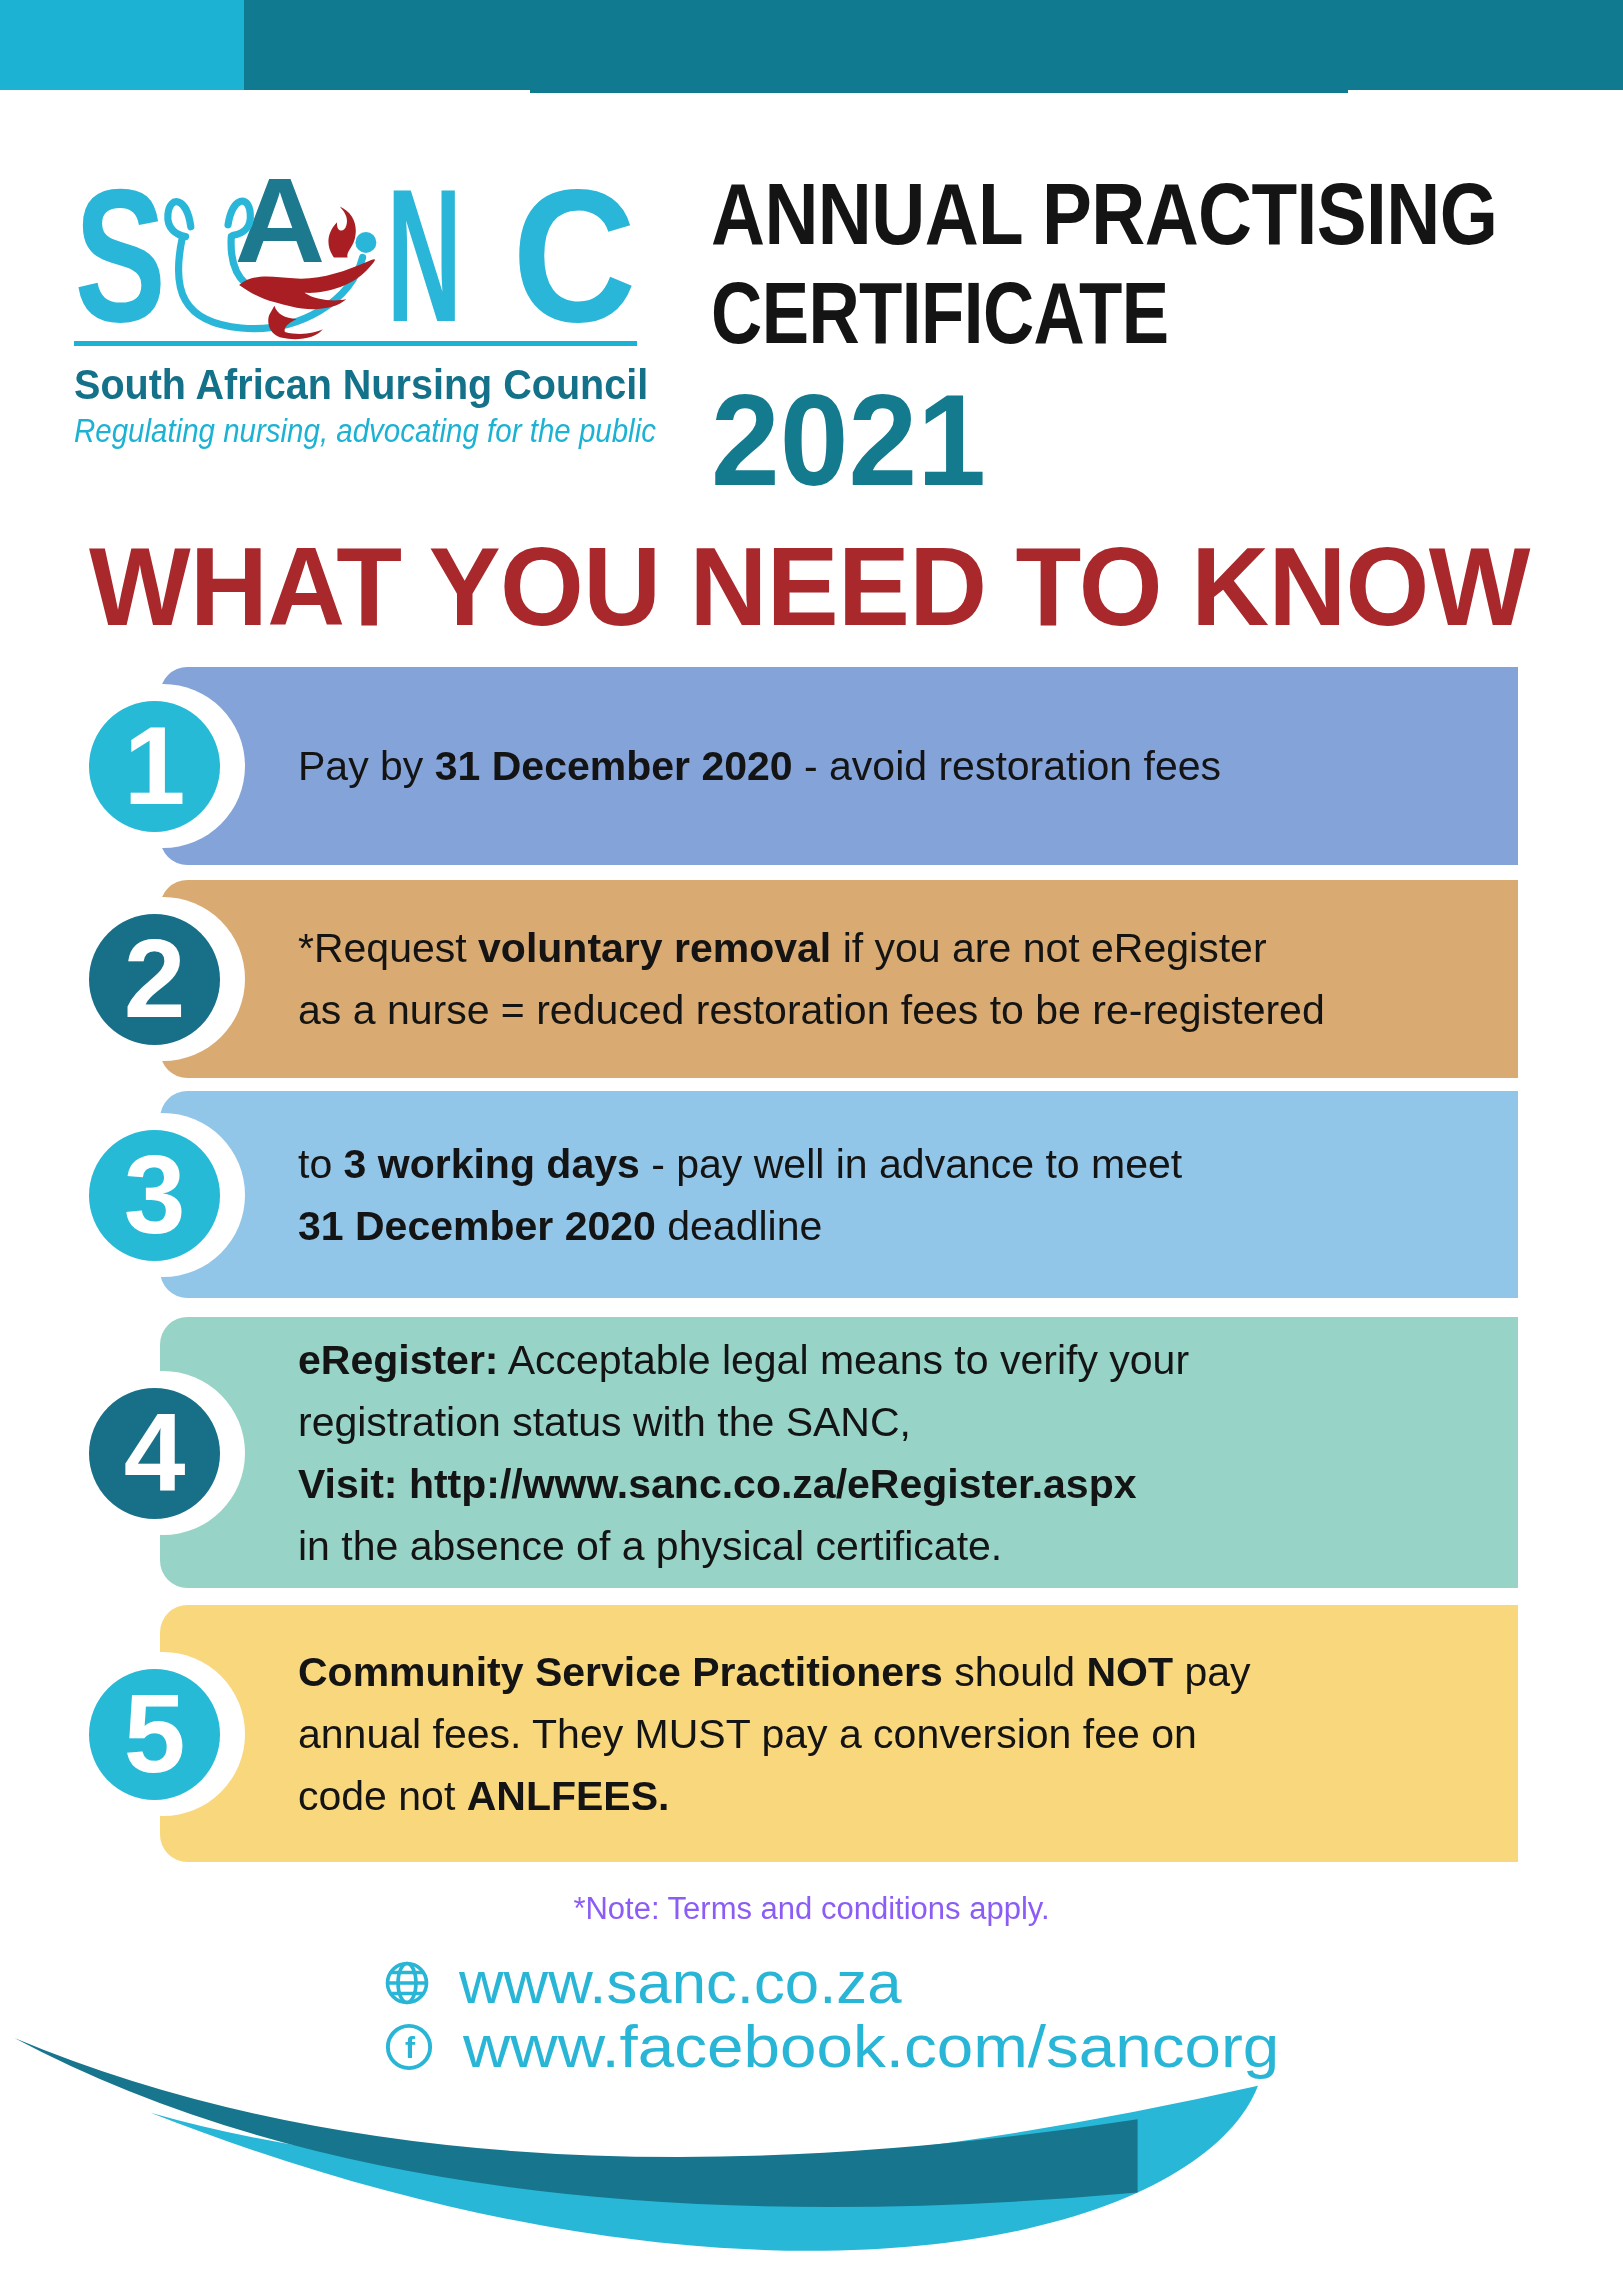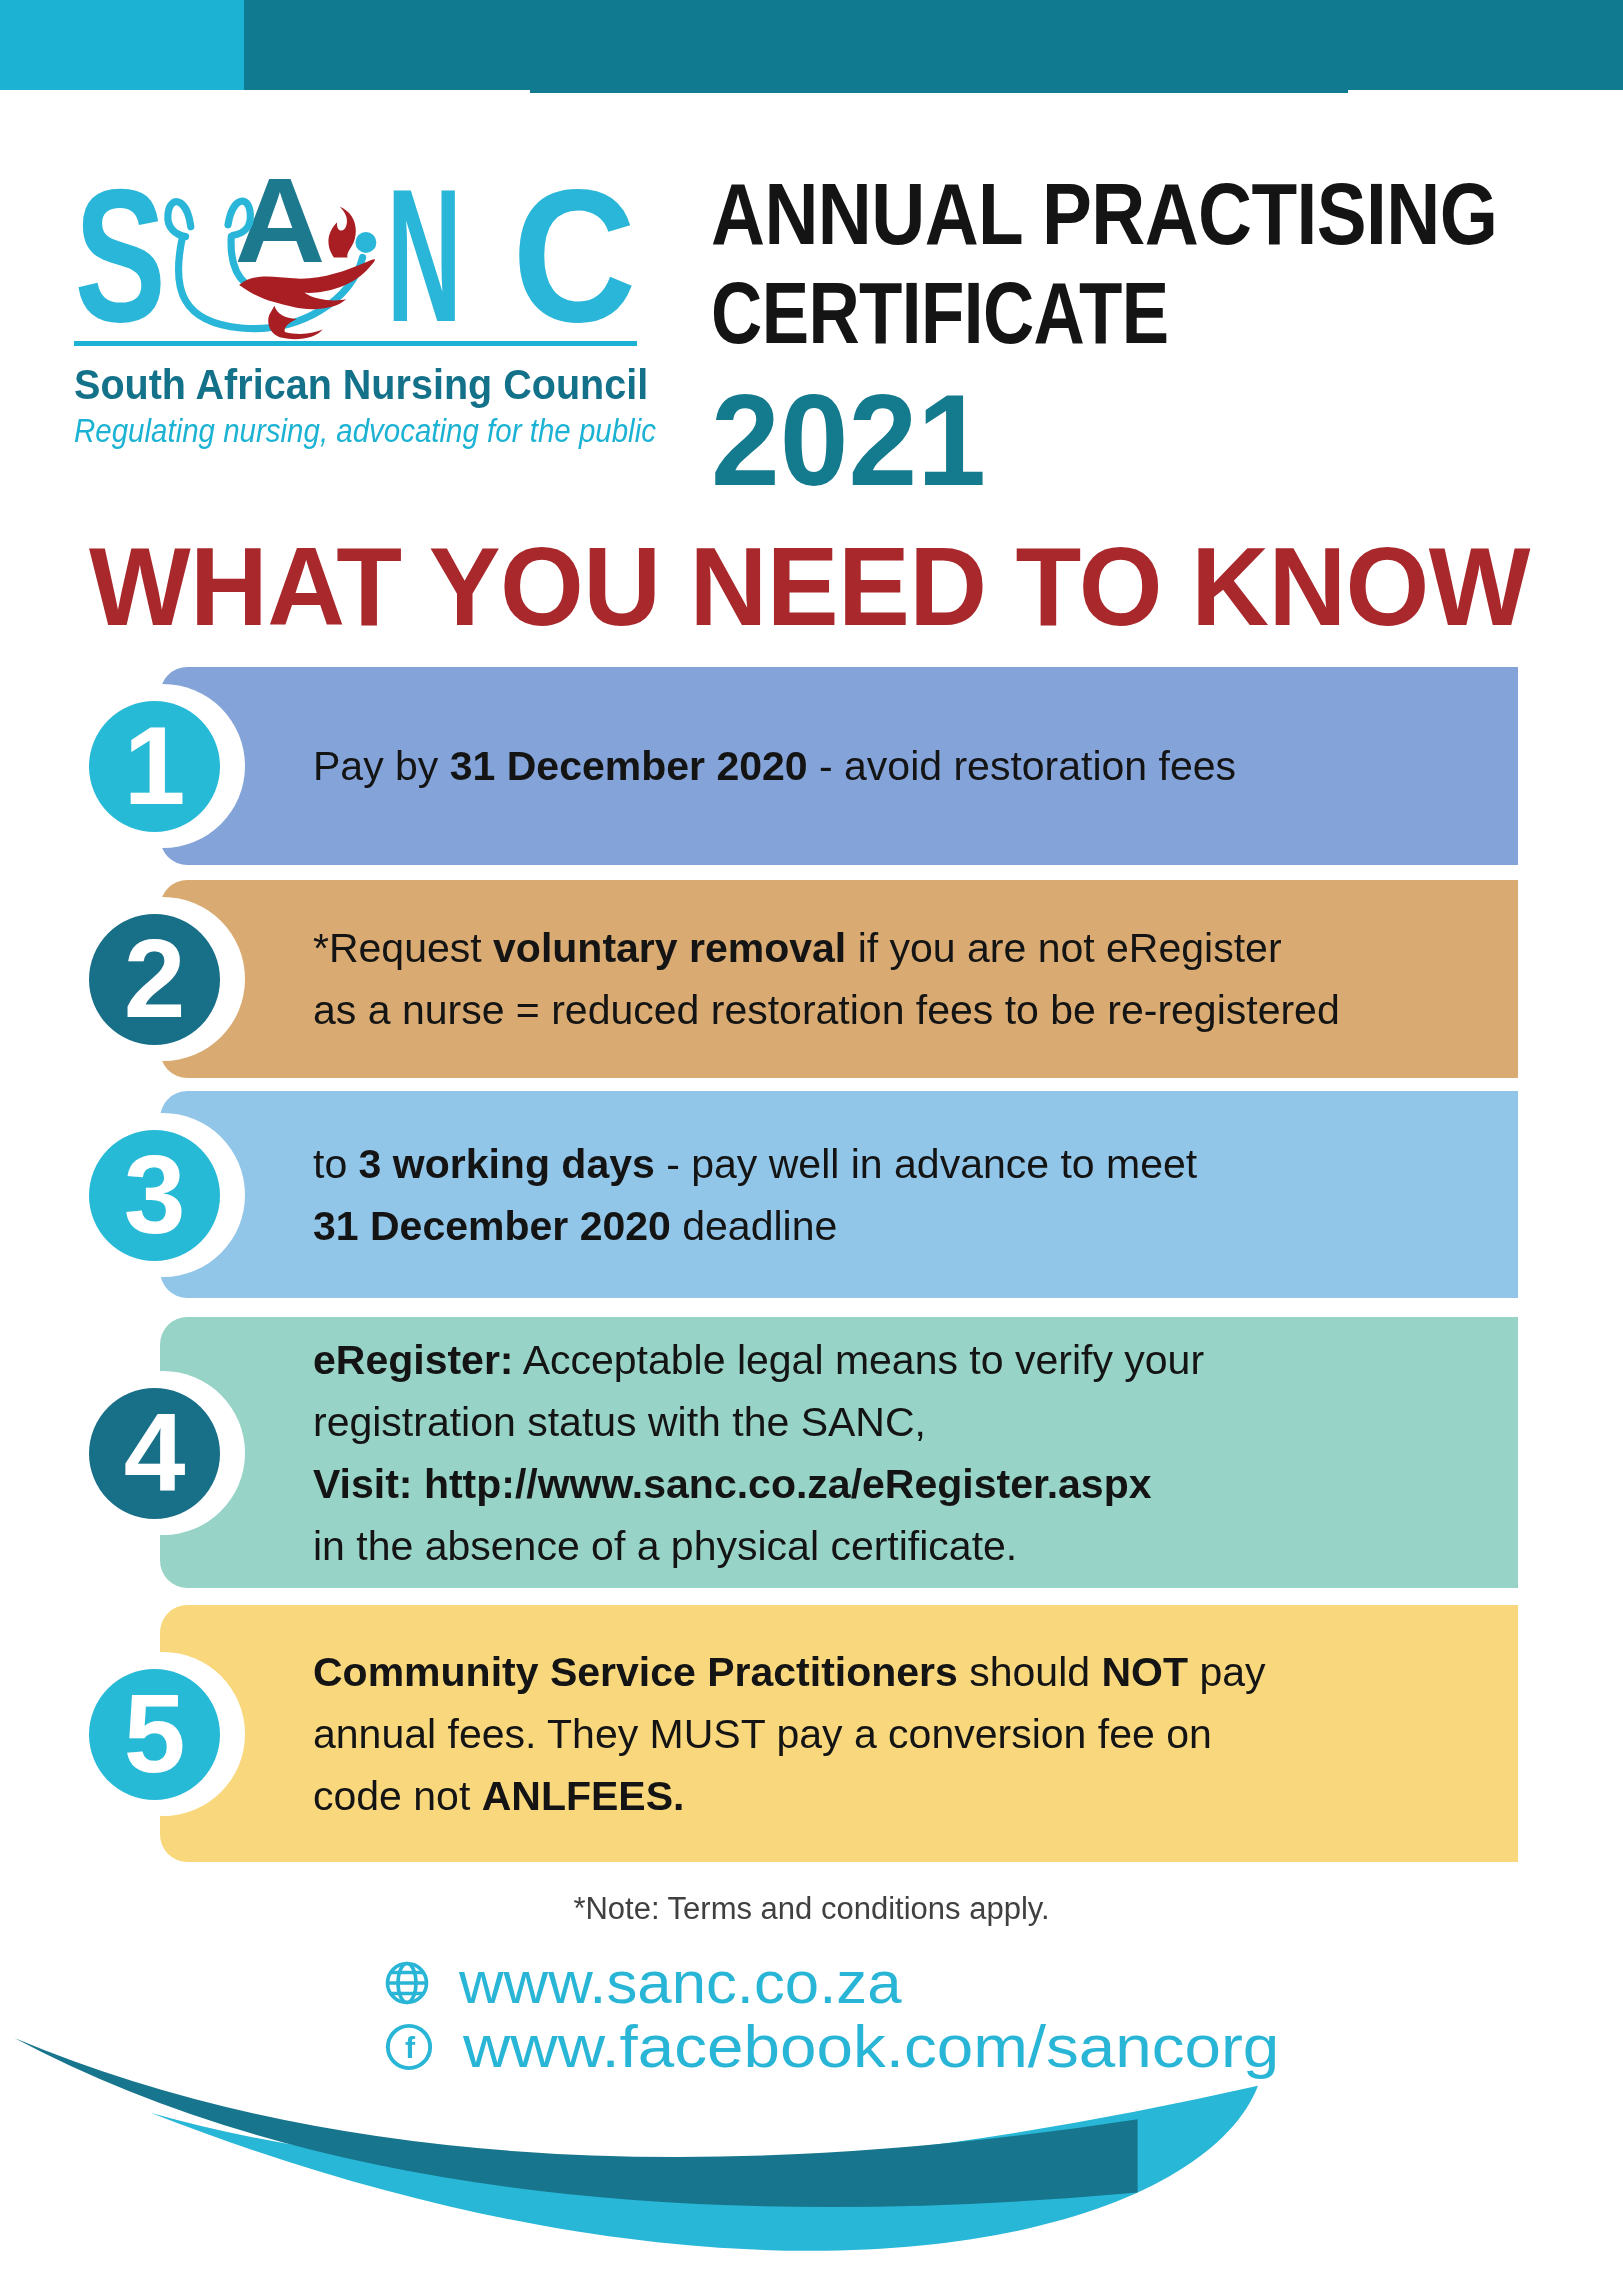--- a/index.html
+++ b/index.html
@@ -34,24 +34,24 @@
   .item-2{top:880px;height:198px;}
   .item-3{top:1091px;height:207px;}
   .item-4{top:1317px;height:271px;}
   .item-5{top:1605px;height:257px;}
   .item .bar{position:absolute;left:0;top:0;right:0;bottom:0;border-radius:27.5px 0 0 27.5px;}
   .item .ring{position:absolute;left:-79px;top:50%;margin-top:-82px;width:164px;height:164px;border-radius:50%;background:#fff;}
   .item .badge{position:absolute;left:-71px;top:50%;margin-top:-65px;width:131px;height:131px;border-radius:50%;
                display:flex;align-items:center;justify-content:center;}
   .item .num{font-size:111px;line-height:1;font-weight:bold;color:#ffffff;}
   .item .lines{position:absolute;left:138px;right:6.5px;top:0;bottom:0;display:flex;flex-direction:column;justify-content:center;}
-  .item .line{white-space:nowrap;font-size:41px;line-height:62px;color:var(--ink);margin-left:15px;}
+  .item .line{white-space:nowrap;font-size:41px;line-height:62px;color:var(--ink);}
   .item .seg-b{font-weight:bold;}
   
-  .note{position:absolute;left:0;top:1891px;width:1623px;text-align:center;font-size:31px;color:#404040;}
+  .note{position:absolute;left:0;top:1891px;width:1623px;text-align:center;font-size:31px;color:#8b5cf6;}
   .link-row{position:absolute;left:383px;display:flex;align-items:center;}
   .link-row.row-web{top:1955px;height:56px;}
   .link-row.row-fb{top:2017px;height:60px;}
   .link-icon{flex:0 0 auto;margin-right:27.5px;}
   .link-text{font-size:59px;color:var(--link-cyan);white-space:nowrap;display:inline-block;transform-origin:left center;}
   
   .swoosh{position:absolute;left:0;top:2021px;width:1623px;height:275px;}
 </style>
 </head>
 <body>

